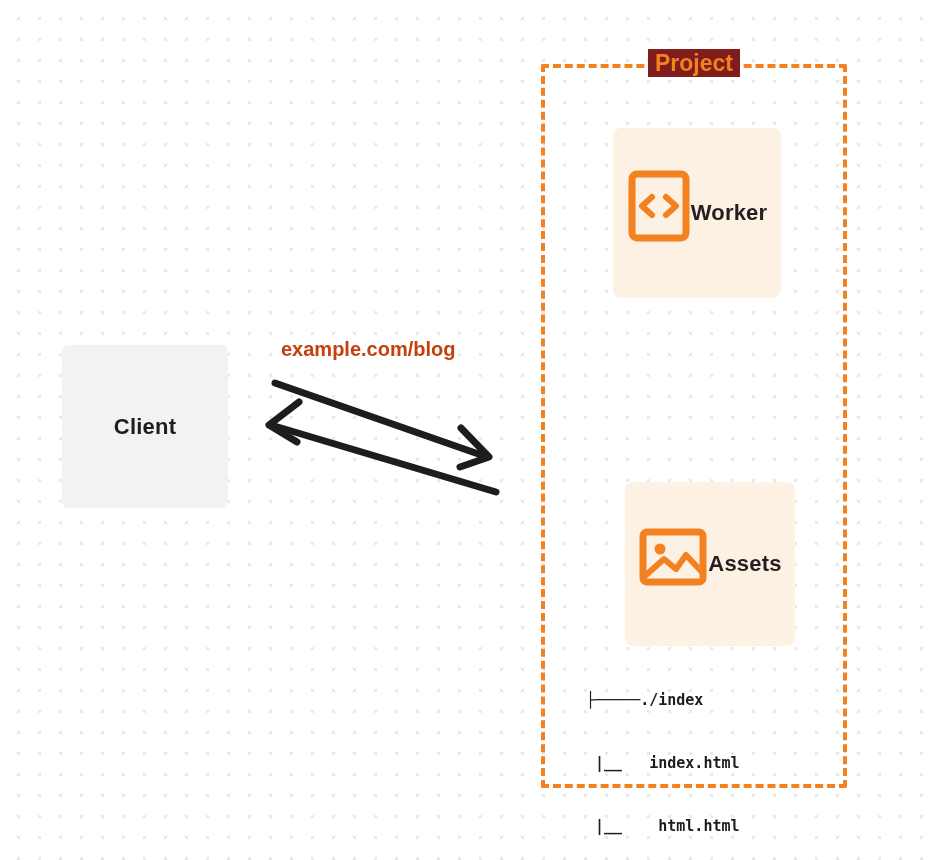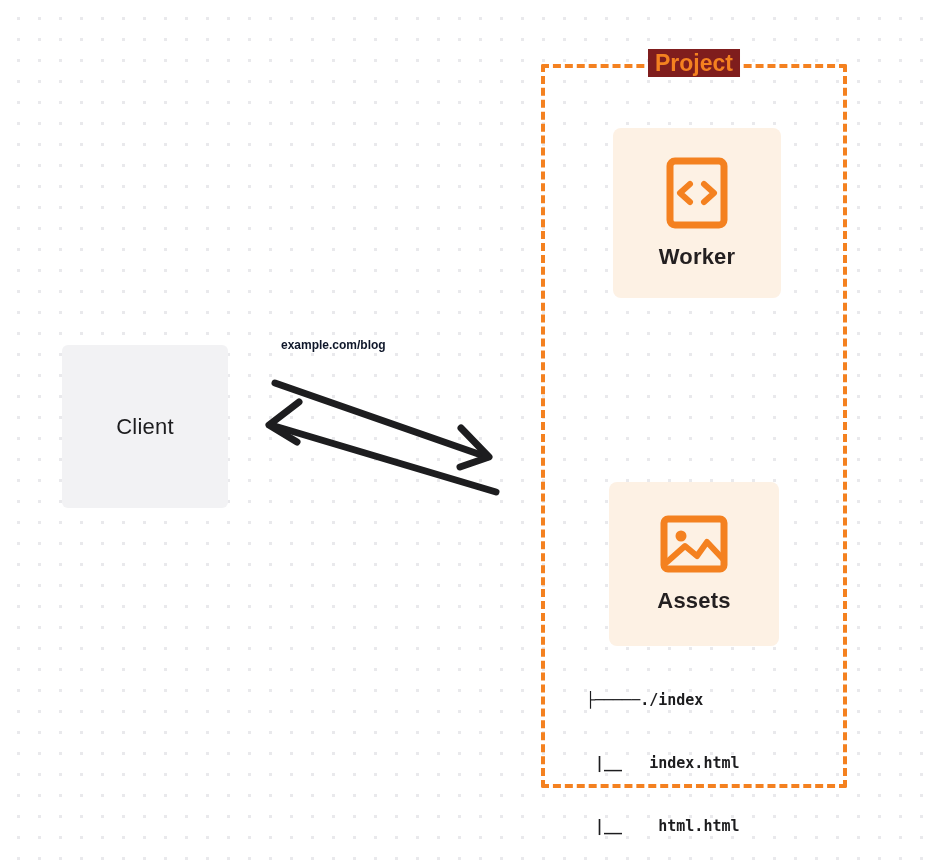--- a/index.html
+++ b/index.html
@@ -31,33 +31,33 @@
     width: 166px;
     height: 163px;
     background: #f2f2f4;
     border-radius: 6px;
     display: flex;
     align-items: center;
     justify-content: center;
   }
   #client-label {
     font-size: 22px;
-    font-weight: normal;
+    font-weight: bold;
     color: #1d1d1f;
     letter-spacing: 0.2px;
   }
 
   
   #connector-label {
     position: absolute;
     left: 281px;
     top: 338px;
-    font-size: 12px;
+    font-size: 20px;
     font-weight: bold;
-    color: #0f172a;
+    color: #c2410c;
     white-space: nowrap;
   }
 
   
   #connector-arrows {
     position: absolute;
     left: 255px;
     top: 365px;
   }
 
@@ -90,32 +90,32 @@
     white-space: nowrap;
     line-height: 28px;
   }
 
   
   .node-card {
     position: absolute;
     background: #fdf1e4;
     border-radius: 8px;
     display: flex;
-    flex-direction: column;
+    flex-direction: row;
     align-items: center;
     justify-content: center;
   }
   #worker-card {
     left: 72px;
     top: 64px;
     width: 168px;
     height: 170px;
   }
   #assets-card {
-    left: 68px;
+    left: 84px;
     top: 418px;
     width: 170px;
     height: 164px;
   }
   .node-icon {
     display: block;
     margin-bottom: 14px;
   }
   .node-label {
     font-size: 22px;

